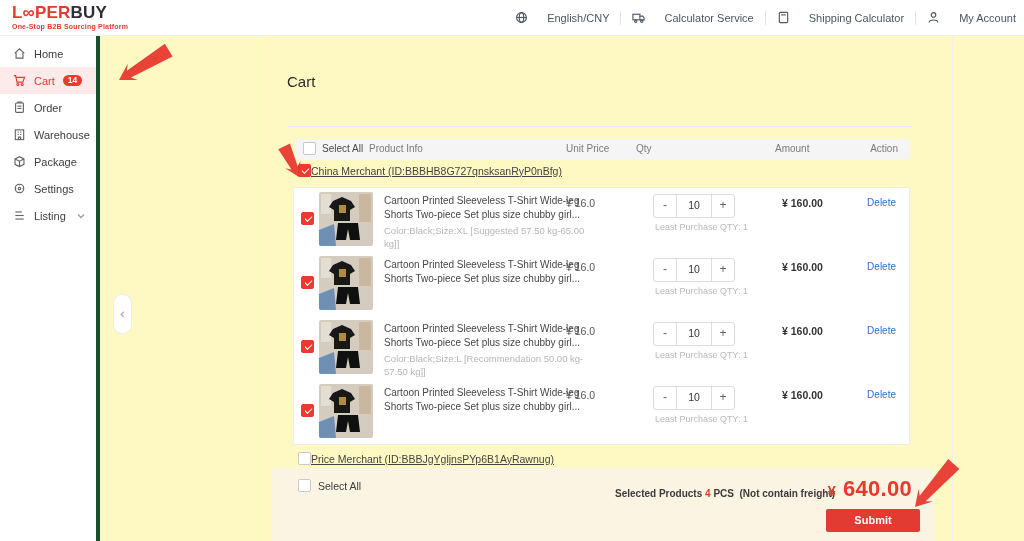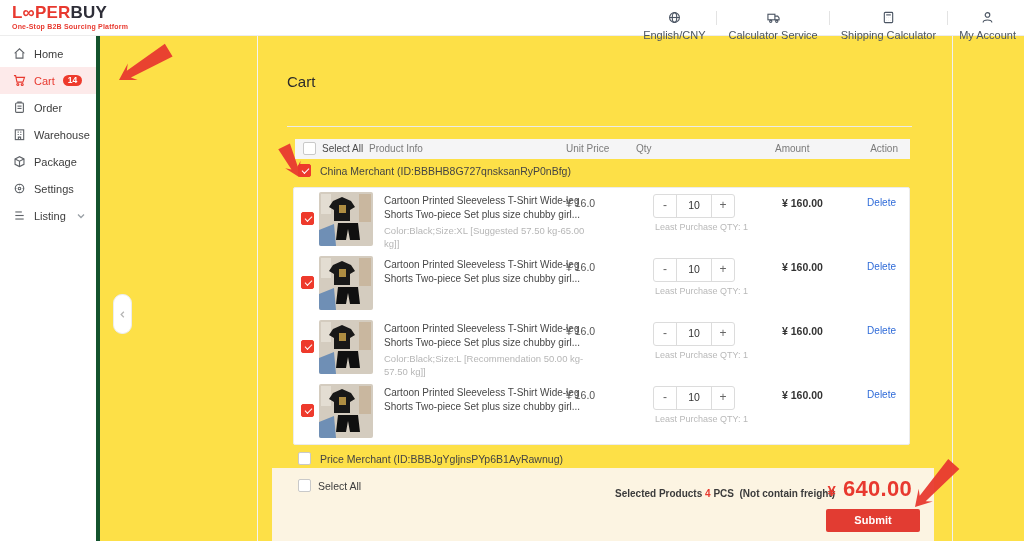--- a/index.html
+++ b/index.html
@@ -1,28 +1,28 @@
 <!DOCTYPE html>
 <html><head>
 <meta charset="utf-8">
 <style>
   html,body{margin:0;padding:0;background:#fff;}
   .page{position:relative;width:1024px;height:541px;overflow:hidden;
-        font-family:"Liberation Sans","DejaVu Sans",sans-serif;background:#fde047;}
+        font-family:"Liberation Sans","DejaVu Sans",sans-serif;background:#fef9c3;}
 
   
   .topbar{position:absolute;left:0;top:0;width:1024px;height:35px;background:#fff;
           border-bottom:1px solid #ededed;z-index:5;}
   .logo{position:absolute;left:12px;top:4px;line-height:1;}
   .logo .red{color:#e8392f;font-weight:bold;font-size:17px;letter-spacing:.2px;}
   .logo .dark{color:#2e2e38;font-weight:bold;font-size:17px;letter-spacing:.2px;}
   .logo .tagline{display:block;color:#e8392f;font-size:7px;font-weight:bold;margin-top:2px;letter-spacing:.2px;}
   .topnav{position:absolute;right:-3px;top:0;height:35px;display:flex;align-items:center;}
-  .topnav .item{display:flex;align-items:center;gap:5px;padding:0 11px;height:14px;
-                font-size:11px;color:#4b5563;cursor:pointer;flex-direction:column;}
+  .topnav .item{display:flex;align-items:center;gap:19px;padding:0 11px;height:14px;
+                font-size:11px;color:#4b5563;cursor:pointer;}
   .topnav .item + .item{border-left:1px solid #e3e3e3;}
   .ticon{display:inline-flex;width:13px;height:13px;}
   .ticon svg{width:13px;height:13px;stroke:#4b5563;fill:none;stroke-width:1.2;}
 
   
   .sidebar{position:absolute;left:0;top:35px;width:100px;bottom:0;background:#fff;
            border-right:4px solid #14532d;padding-top:5px;box-sizing:border-box;z-index:4;}
   .sitem{position:relative;height:27px;display:flex;align-items:center;gap:8px;
          padding-left:13px;font-size:11px;color:#3c3c3c;cursor:pointer;}
   .sitem .sicon{display:inline-flex;width:13px;height:13px;}
@@ -52,22 +52,22 @@
   
   .thead{position:absolute;left:295px;top:139px;width:615px;height:20px;background:#f5f5f6;
          font-size:10px;color:#7b7b7b;line-height:20px;}
   .thead .th{position:absolute;top:0;}
   .cb{position:relative;display:inline-block;width:13px;height:13px;border:1px solid #c9c9c9;
       border-radius:2px;background:#fff;box-sizing:border-box;cursor:pointer;vertical-align:middle;}
   .cb.checked{background:#ee3a2c;border-color:#ee3a2c;}
   .cb.checked::after{content:"";position:absolute;left:2.5px;top:3px;width:6px;height:3px;
       border-left:1.5px solid #fff;border-bottom:1.5px solid #fff;transform:rotate(-45deg);}
 
-  .merchant-row{position:absolute;left:298px;display:flex;align-items:center;gap:9px;
-      font-size:10.5px;color:#444;}
+  .merchant-row{position:absolute;left:298px;display:flex;align-items:center;
+      font-size:10.5px;color:#444;text-decoration:underline;}
 
   .groupbox{position:absolute;left:293px;top:187px;width:617px;height:258px;
       border:1px solid #ececec;border-radius:2px;box-sizing:border-box;background:#fff;}
   .prow{position:absolute;left:0;width:615px;height:64px;}
   .prow .cb{position:absolute;left:7px;top:24px;}
   .pimg{position:absolute;left:25px;top:4px;width:54px;height:54px;border-radius:2px;
         overflow:hidden;display:block;cursor:pointer;}
   .pinfo{position:absolute;left:90px;top:6px;width:205px;}
   .ptitle{font-size:10px;color:#474747;line-height:1.4;display:-webkit-box;
           -webkit-line-clamp:2;-webkit-box-orient:vertical;overflow:hidden;max-height:28px;cursor:pointer;}

